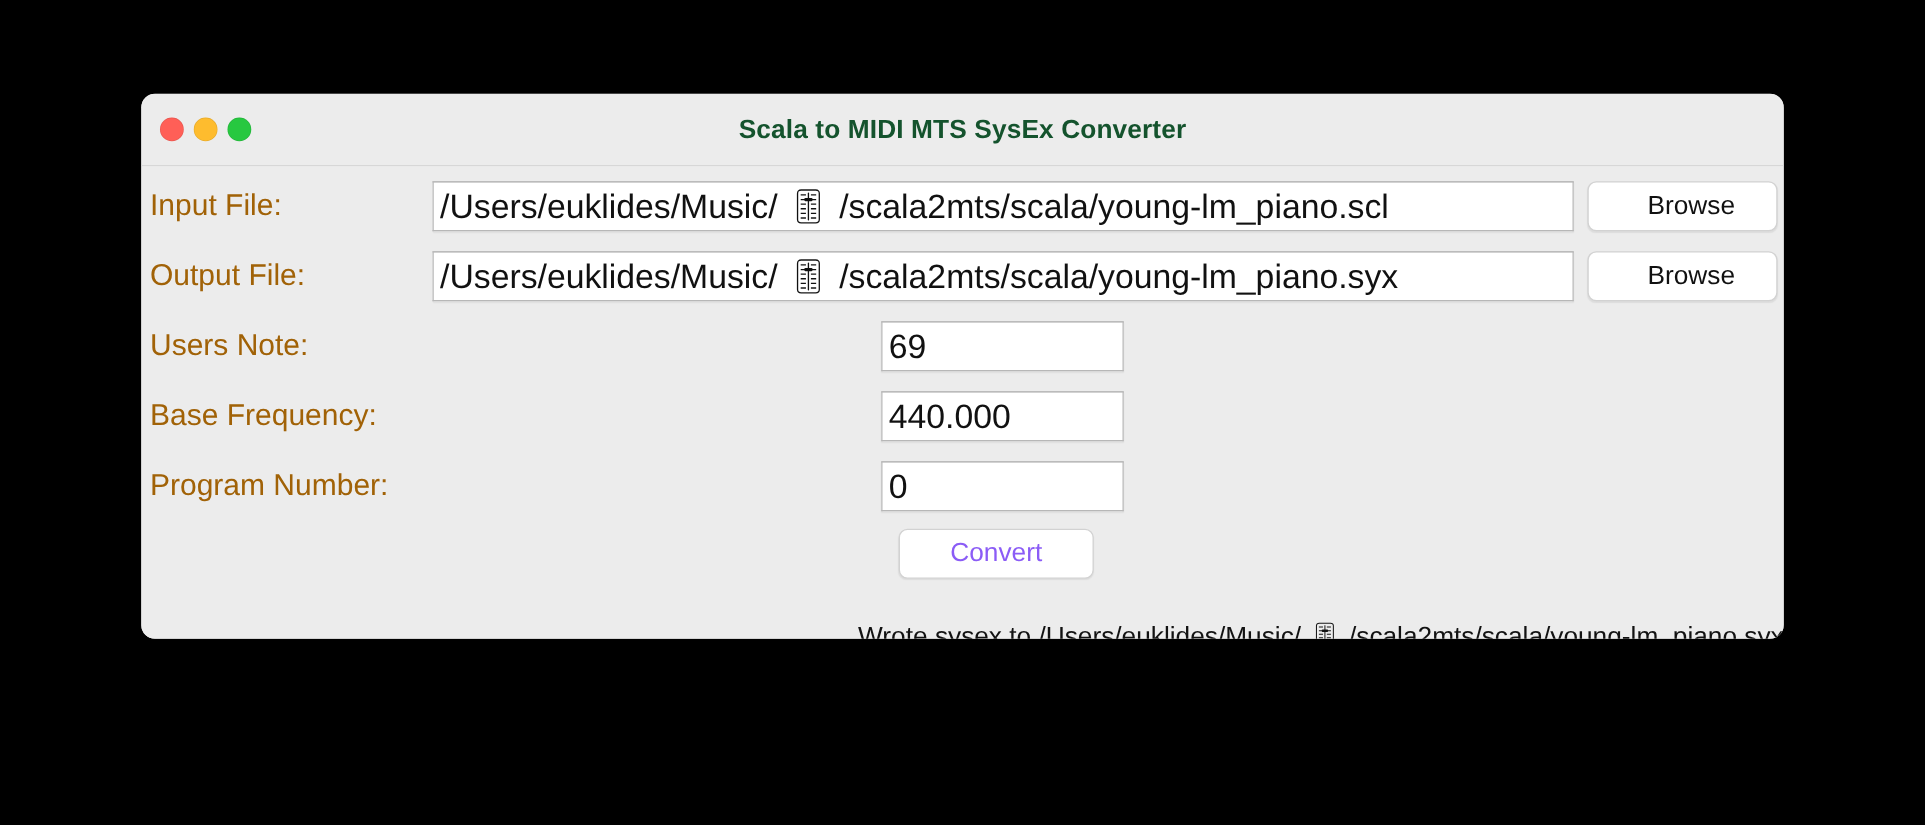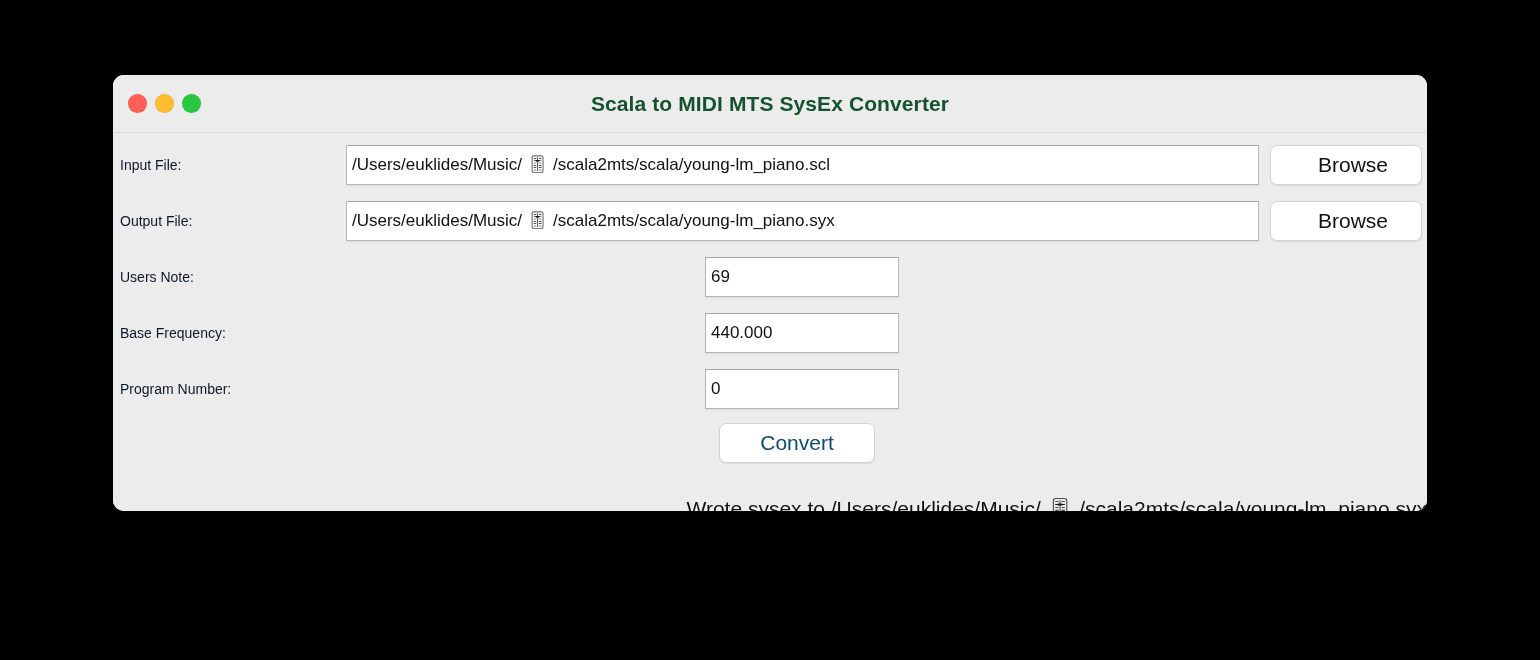--- a/index.html
+++ b/index.html
@@ -88,34 +88,34 @@
   .row-1 { top: 10px; }
   .row-2 { top: 66px; }
   .row-3 { top: 122px; }
   .row-4 { top: 178px; }
   .row-5 { top: 234px; padding-left: 46px; }
 
   .field-label {
     position: absolute;
     left: 7px;
     width: 225px;
-    font-size: 14px;
-    color: #0f172a;
+    font-size: 24px;
+    color: #a16207;
     white-space: nowrap;
     user-select: none;
   }
 
   .text-input {
     position: absolute;
     background: #ffffff;
     border: 1px solid #b7b7b7;
     border-top-color: #a6a6a6;
     box-sizing: border-box;
     font-family: "Liberation Sans", sans-serif;
-    font-size: 17px;
+    font-size: 27px;
     color: #111111;
     padding: 0 5px;
     line-height: 38px;
     height: 40px;
     white-space: nowrap;
     overflow: hidden;
     box-shadow: 0 1px 1px rgba(0,0,0,0.06);
   }
   .path-input {
     left: 233px;
@@ -155,21 +155,21 @@
   }
   .convert-button {
     width: 156px;
     height: 40px;
     box-sizing: border-box;
     background: #ffffff;
     border: 1px solid #d2d2d2;
     border-radius: 7px;
     font-family: "Liberation Sans", sans-serif;
     font-size: 21px;
-    color: #0c4a6e;
+    color: #8b5cf6;
     text-align: center;
     line-height: 38px;
     box-shadow: 0 1px 1px rgba(0,0,0,0.07);
     user-select: none;
     margin-left: 54px;
   }
 
   .status-wrap {
     position: absolute;
     top: 364px;

